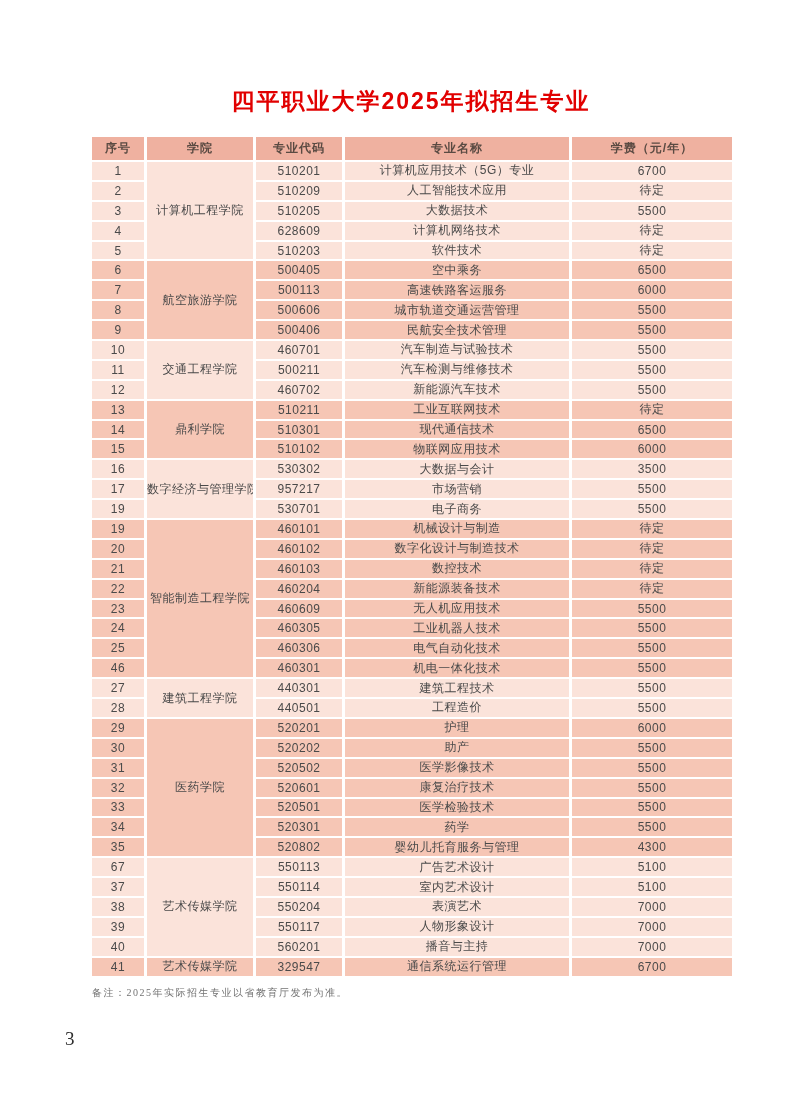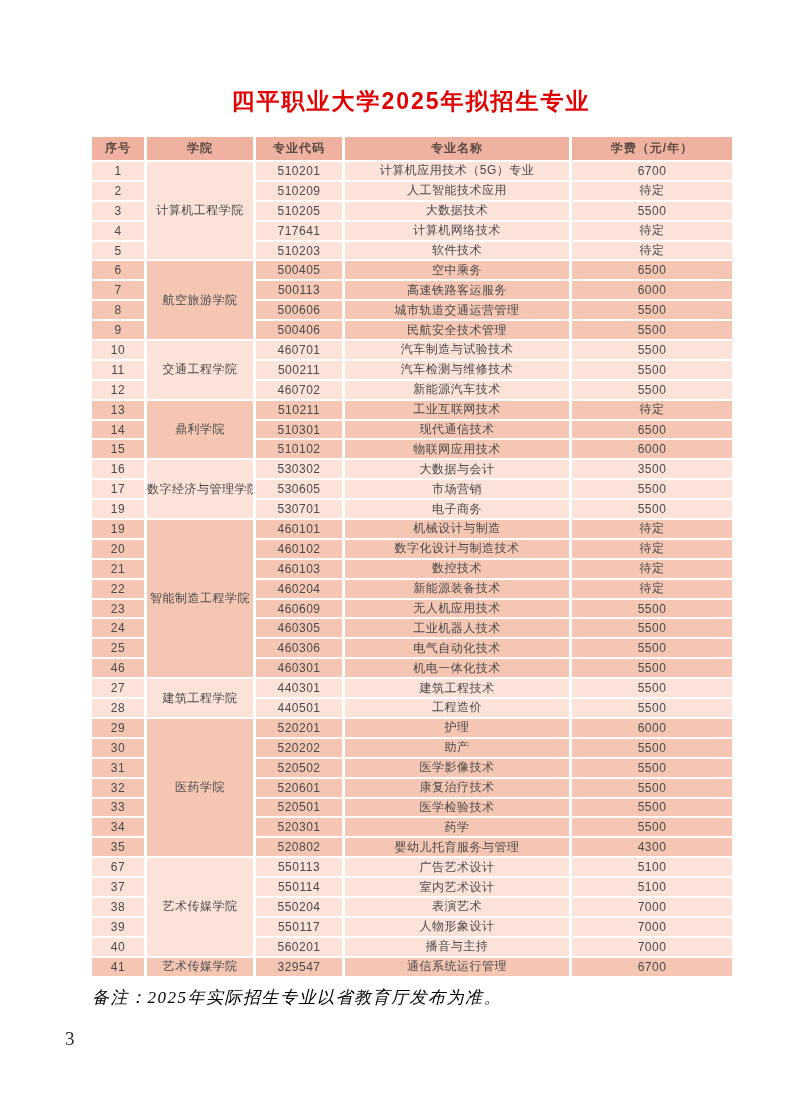--- a/index.html
+++ b/index.html
@@ -49,24 +49,23 @@
     letter-spacing: 0.5px;
     overflow: hidden;
     white-space: nowrap;
   }
   tr.light td { background: #fbe3da; }
   tr.dark  td { background: #f6c6b5; }
   td.college-cell { font-size: 12px; margin-top: 14px; }
   .note {
     position: absolute;
     left: 92px; top: 986px;
-    font-size: 17px;
-    color: #000000;
+    font-size: 10px;
+    color: #737373;
     font-family: "Liberation Serif", serif;
-    font-style: italic;
     letter-spacing: 1.5px;
   }
   .pageno {
     position: absolute;
     left: 65px; top: 1028px;
     font-size: 19px;
     color: #2e2e2e;
     font-family: "Liberation Serif", serif;
   }
 </style>
@@ -107,21 +106,21 @@
         <td>待定</td>
       </tr>
       <tr class="light">
         <td>3</td>
         <td>510205</td>
         <td>大数据技术</td>
         <td>5500</td>
       </tr>
       <tr class="light">
         <td>4</td>
-        <td>717641</td>
+        <td>628609</td>
         <td>计算机网络技术</td>
         <td>待定</td>
       </tr>
       <tr class="light">
         <td>5</td>
         <td>510203</td>
         <td>软件技术</td>
         <td>待定</td>
       </tr>
       <tr class="dark">
@@ -189,21 +188,21 @@
       </tr>
       <tr class="light">
         <td>16</td>
         <td class="college-cell" rowspan="3">数字经济与管理学院</td>
         <td>530302</td>
         <td>大数据与会计</td>
         <td>3500</td>
       </tr>
       <tr class="light">
         <td>17</td>
-        <td>530605</td>
+        <td>957217</td>
         <td>市场营销</td>
         <td>5500</td>
       </tr>
       <tr class="light">
         <td>19</td>
         <td>530701</td>
         <td>电子商务</td>
         <td>5500</td>
       </tr>
       <tr class="dark">

